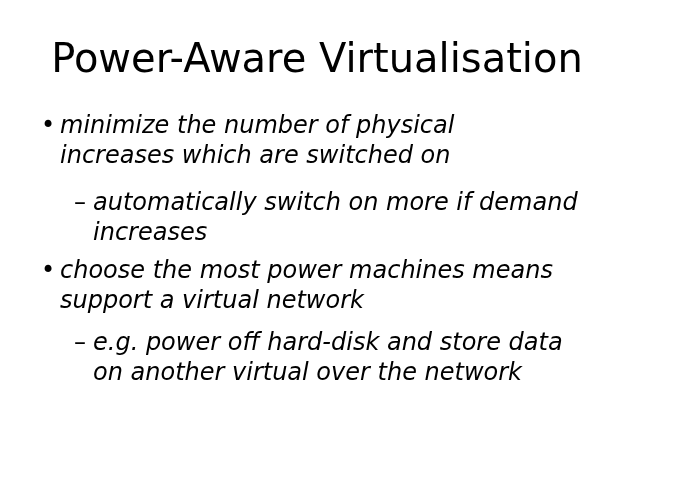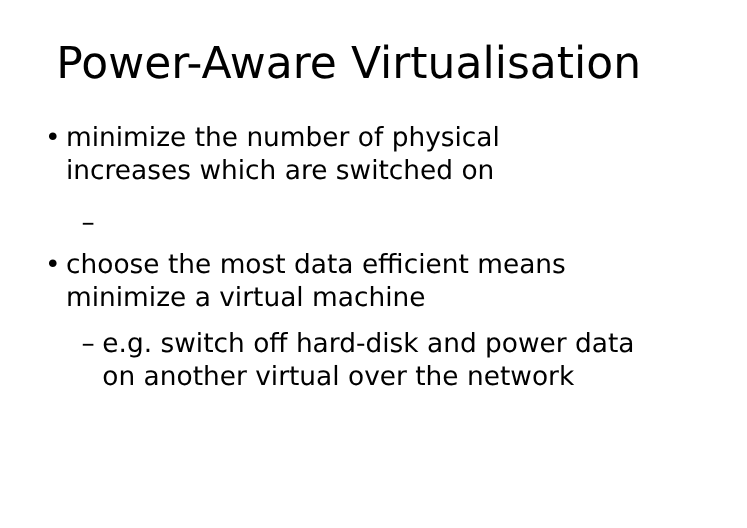--- a/index.html
+++ b/index.html
@@ -39,20 +39,21 @@
     display: flex;
     align-items: flex-start;
   }
   .para .marker {
     flex: 0 0 19px;
     width: 19px;
   }
   .para .text .line {
     display: block;
     white-space: nowrap;
+    font-style: italic;
   }
   .level2 {
     margin-left: 33px;
   }
   .p2 { margin-top: 17px; }
   .p3 { margin-top: 8px; }
   .p4 { margin-top: 12px; }
 </style>
 </head>
 <body>
@@ -67,33 +68,35 @@
       <span class="marker">•</span>
       <span class="text">
         <span class="line">minimize the number of physical</span>
         <span class="line">increases which are switched on</span>
       </span>
     </div>
 
     <div class="para level2 p2">
       <span class="marker">–</span>
       <span class="text">
+        <span class="line">automatically switch on more if demand</span>
+        <span class="line">increases</span>
       </span>
     </div>
 
     <div class="para level1 p3">
       <span class="marker">•</span>
       <span class="text">
-        <span class="line">choose the most data efficient means</span>
-        <span class="line">minimize a virtual machine</span>
+        <span class="line">choose the most power machines means</span>
+        <span class="line">support a virtual network</span>
       </span>
     </div>
 
     <div class="para level2 p4">
       <span class="marker">–</span>
       <span class="text">
-        <span class="line">e.g. switch off hard-disk and power data</span>
+        <span class="line">e.g. power off hard-disk and store data</span>
         <span class="line">on another virtual over the network</span>
       </span>
     </div>
 
   </div>
 </div>
 
 </body></html>

